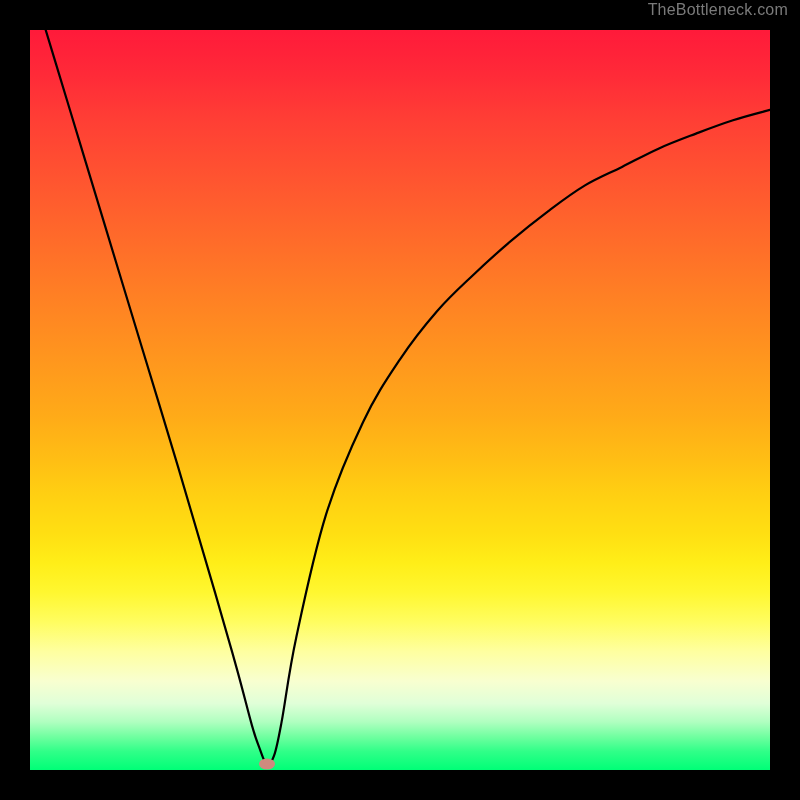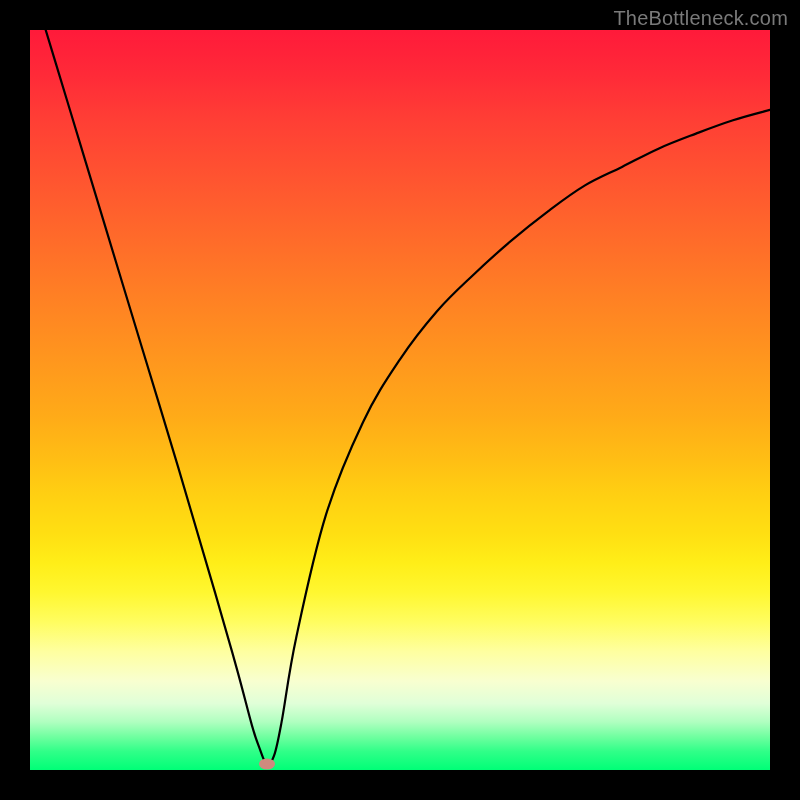--- a/index.html
+++ b/index.html
@@ -57,24 +57,24 @@
   .marker {
     position: absolute;
     width: 16px;
     height: 11px;
     border-radius: 50%;
     background: #cf8a7e;
     transform: translate(-50%, -50%);
   }
   .watermark {
     position: absolute;
-    top: 7px;
+    top: 1px;
     right: 12px;
     color: #7a7a7a;
-    font-size: 20px;
+    font-size: 16px;
     letter-spacing: 0.2px;
     user-select: none;
   }
 </style>
 </head>
 <body>
 
 <div class="frame">
 
   <div class="plot-area">

